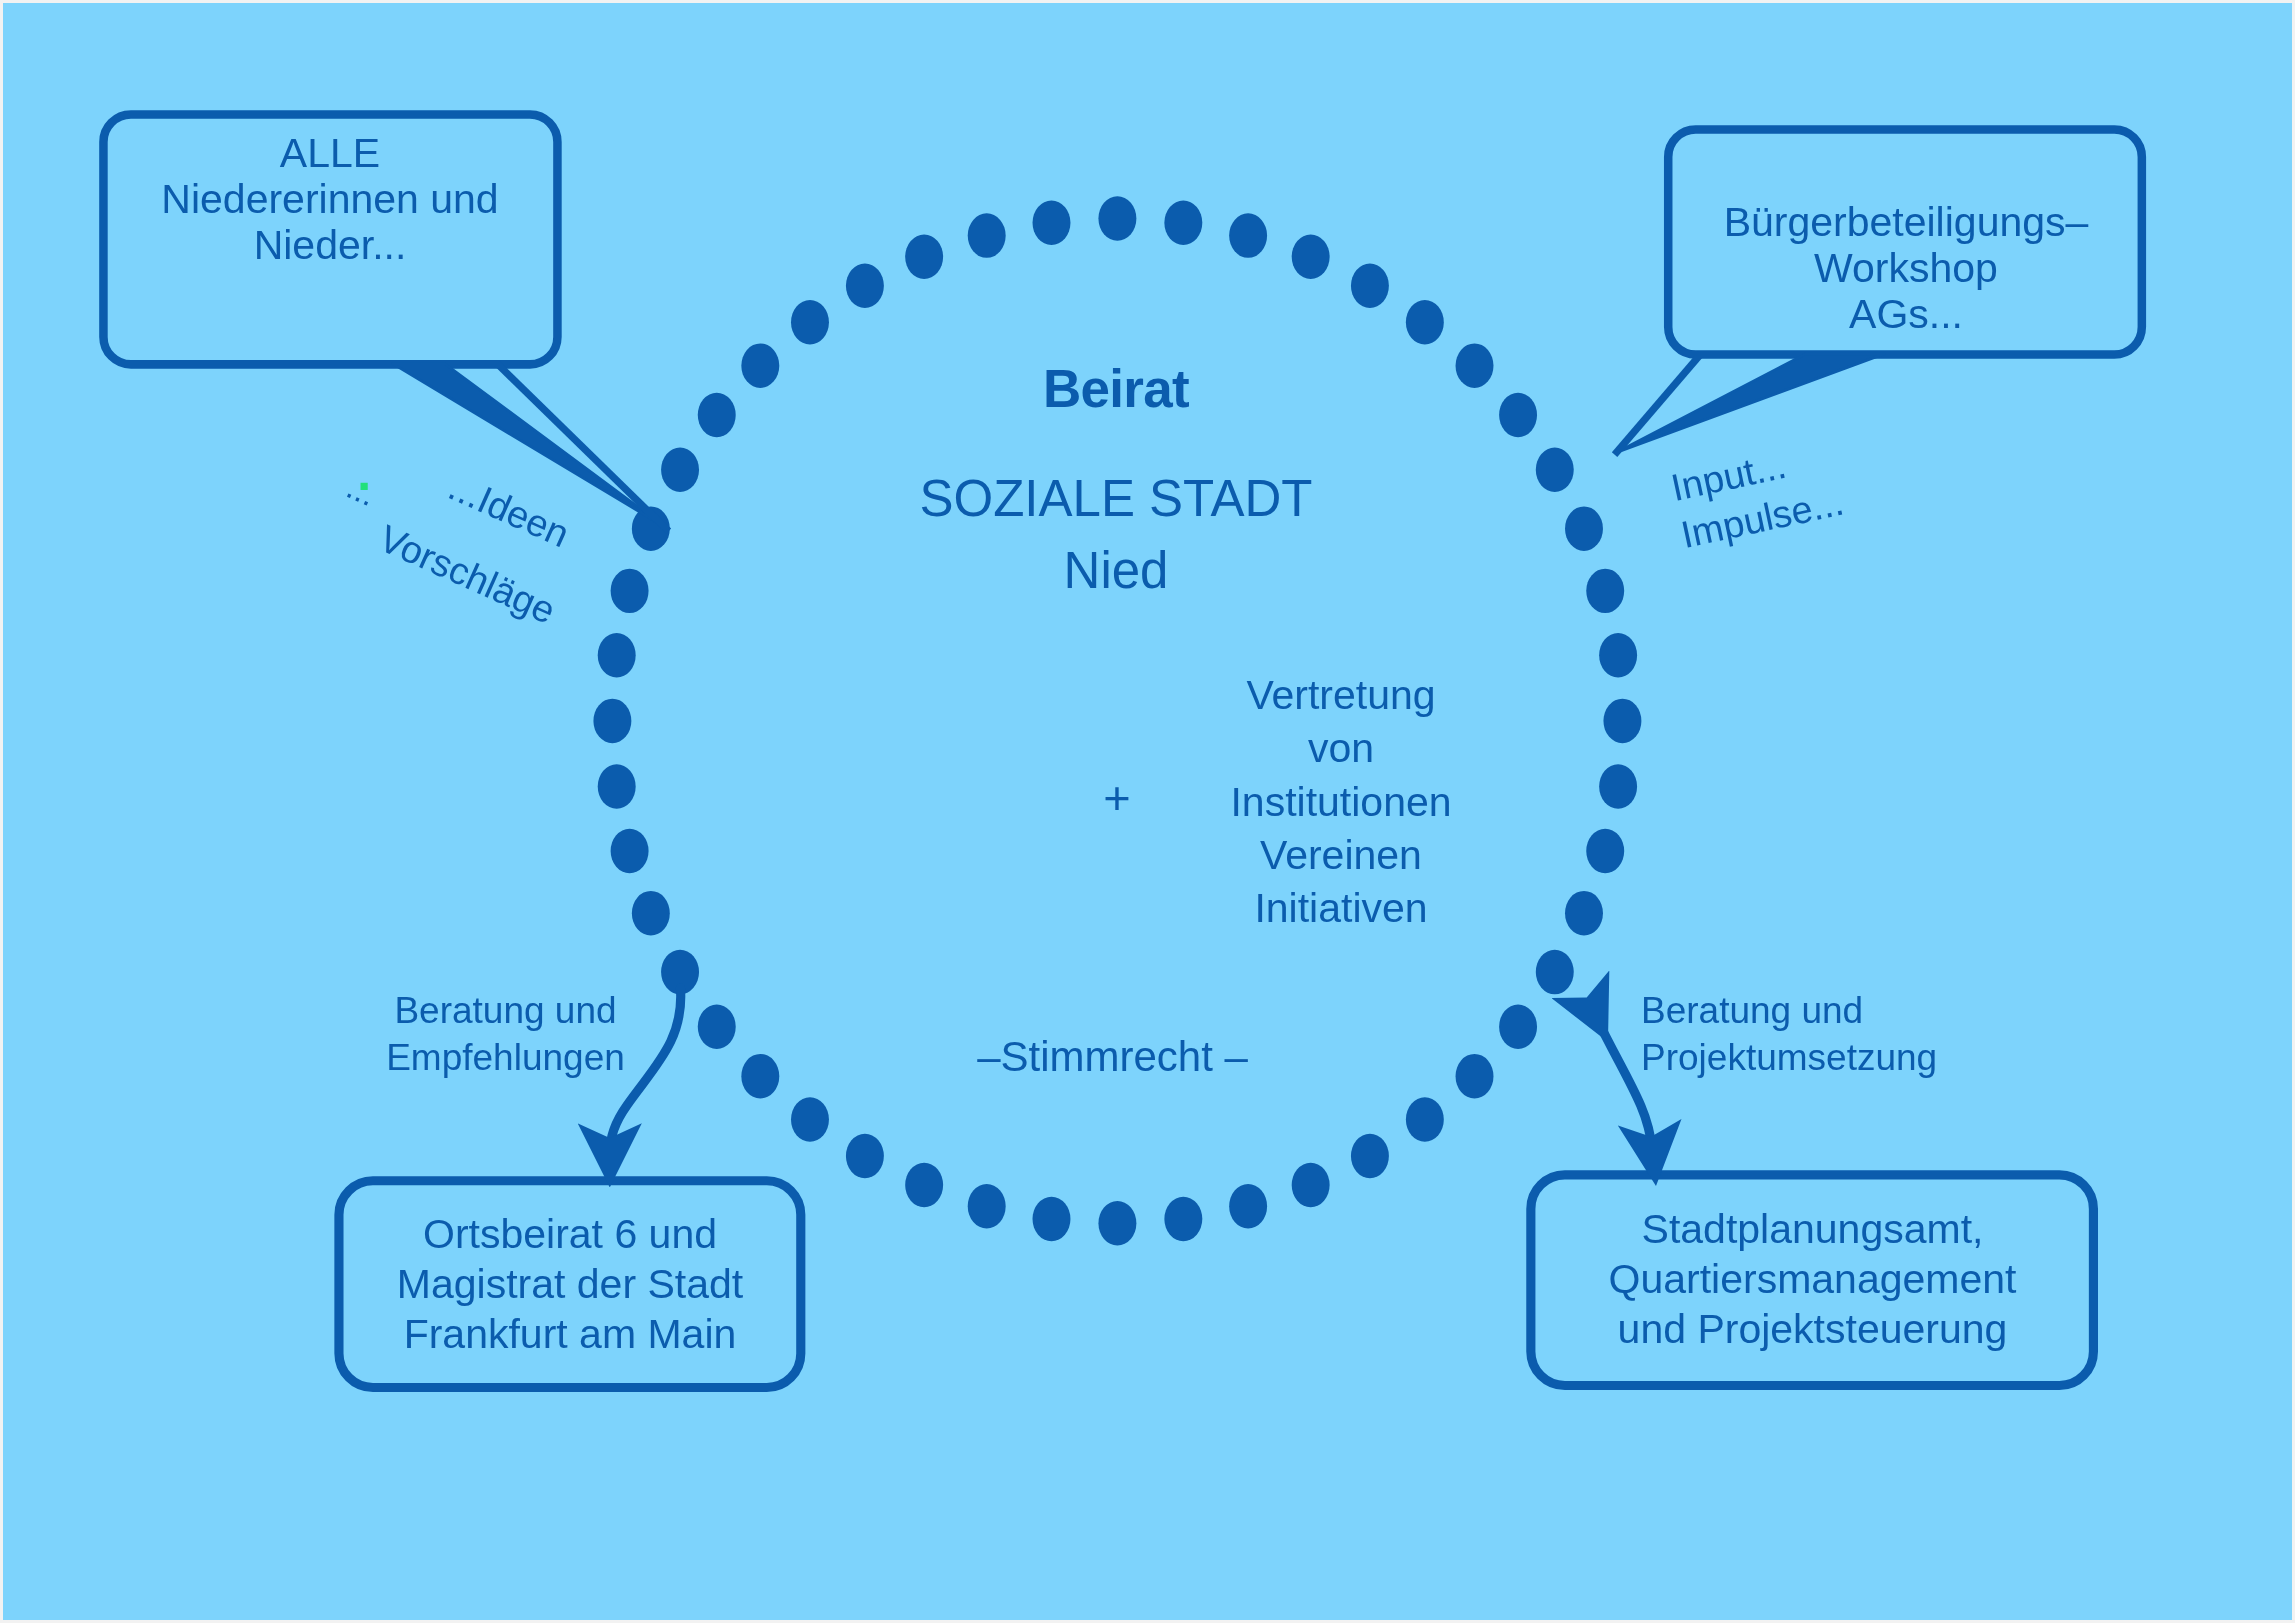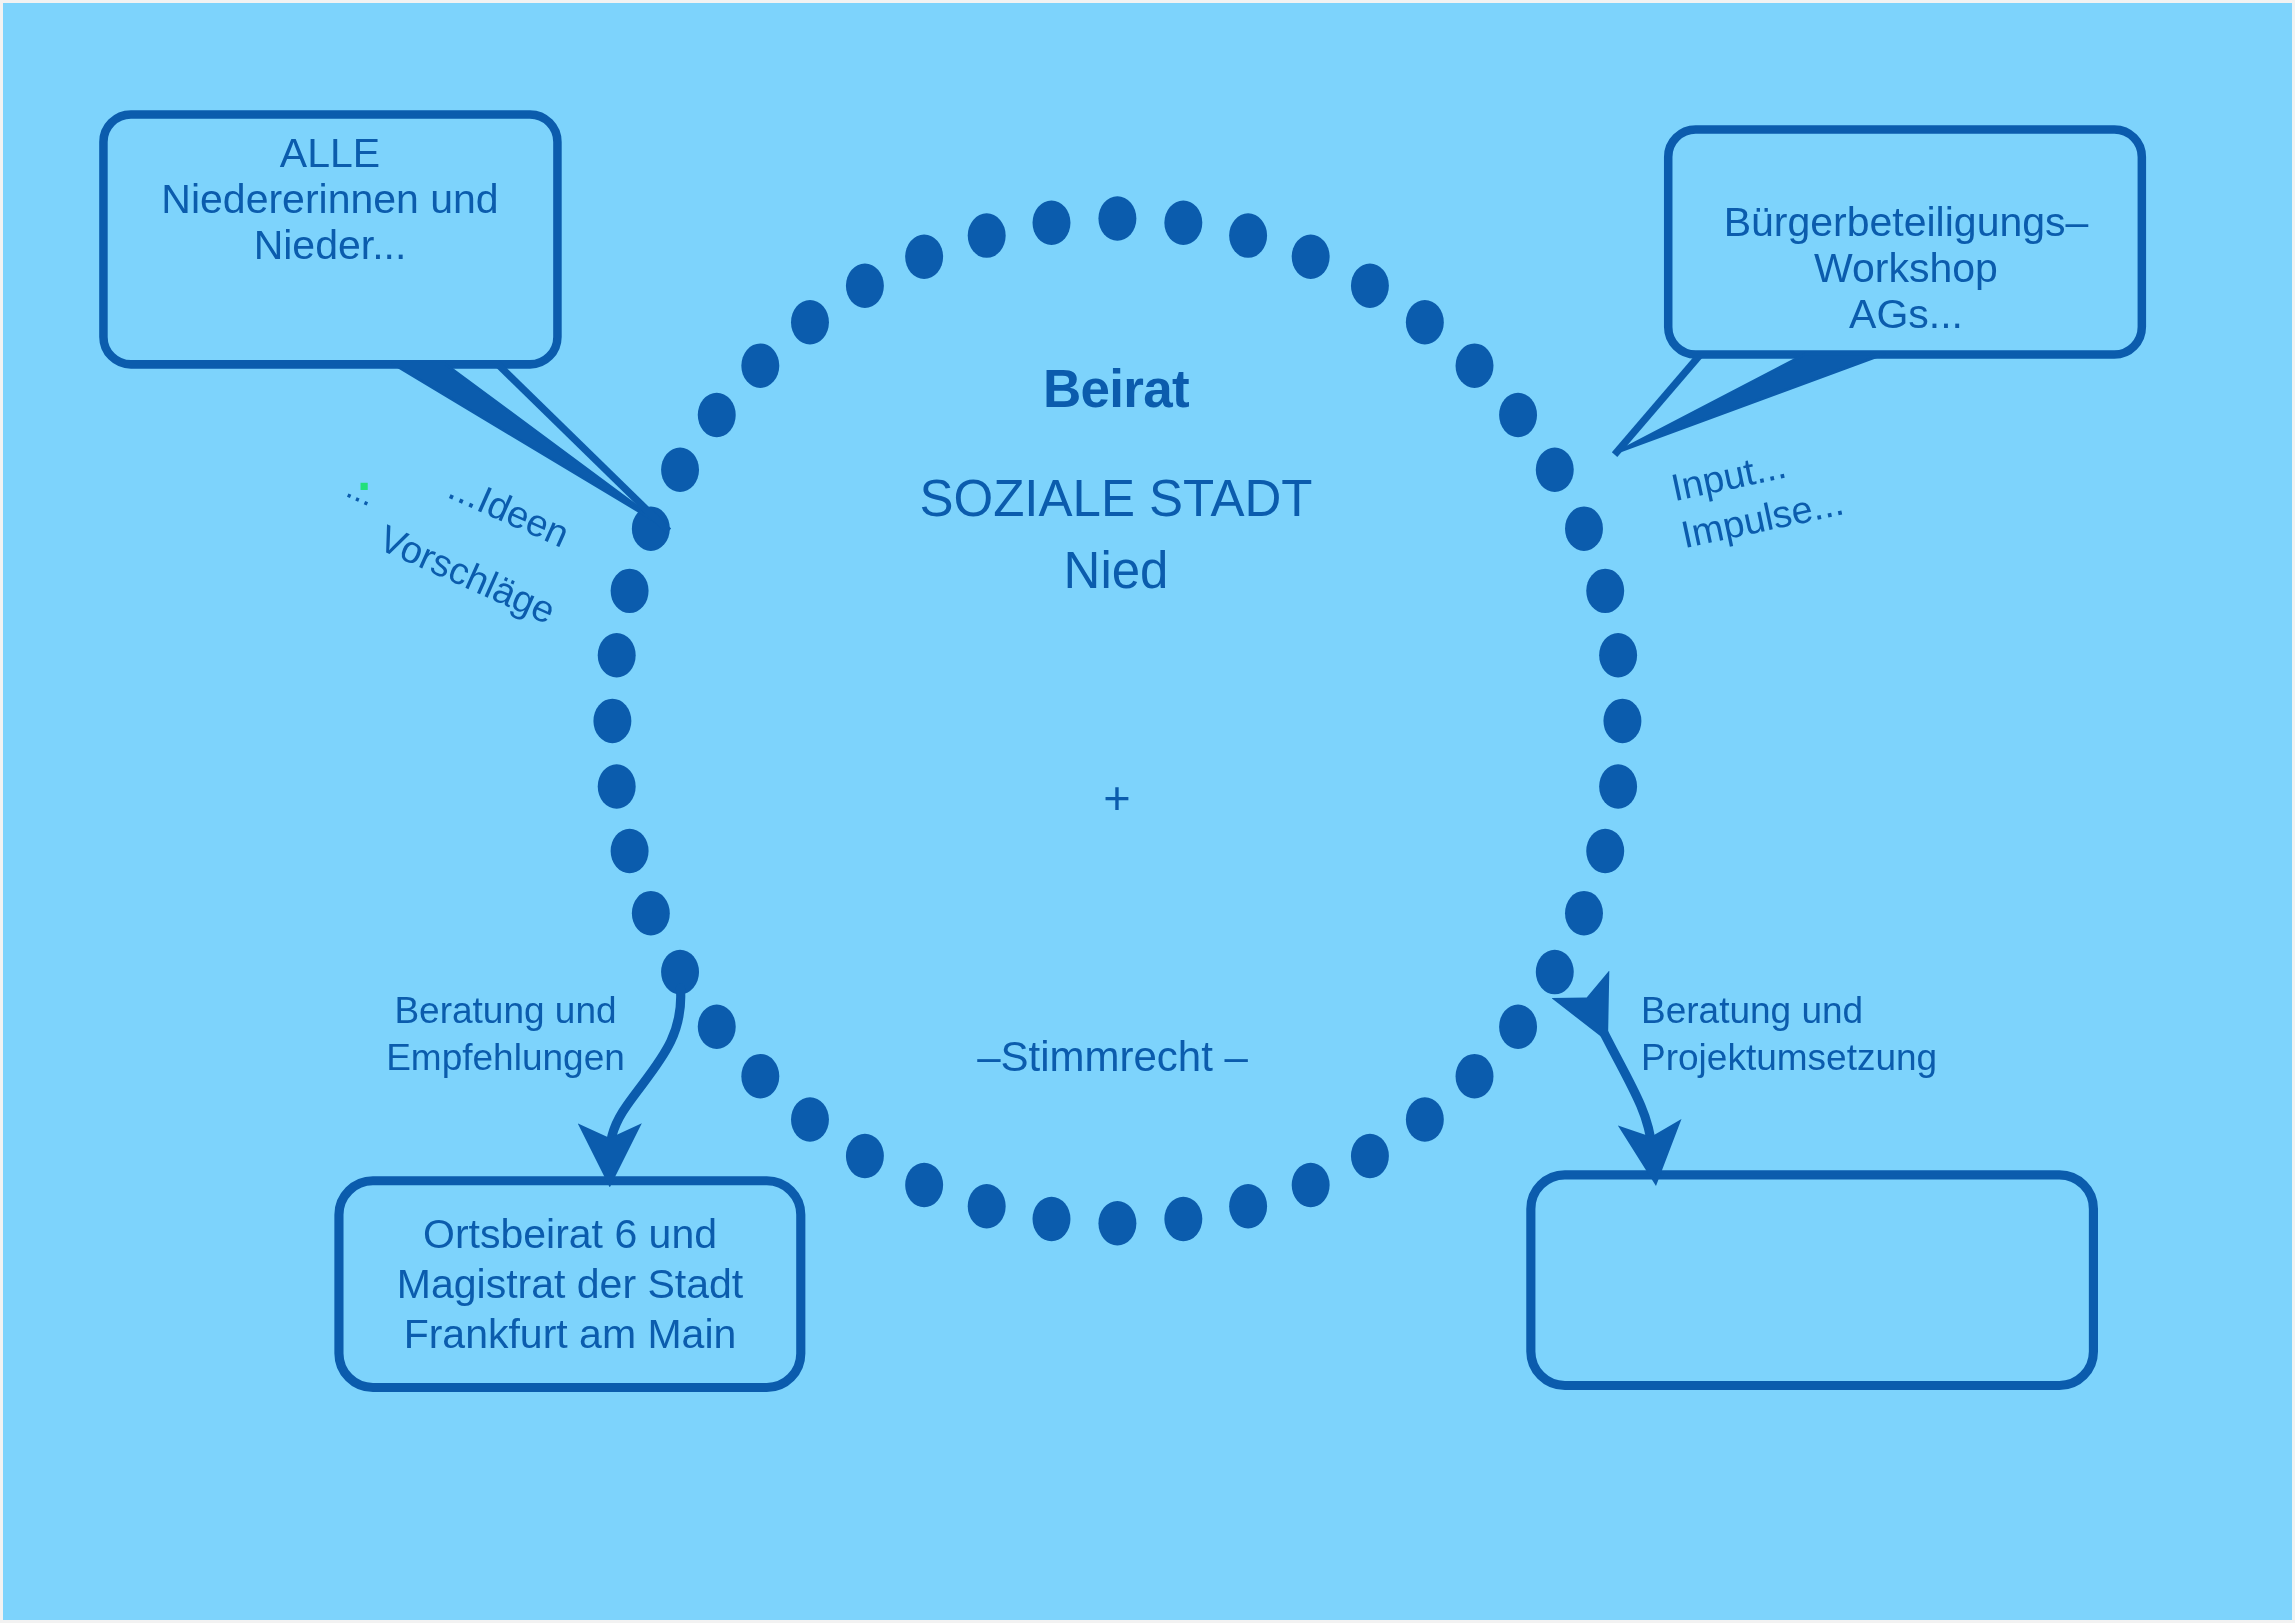--- a/index.html
+++ b/index.html
@@ -141,20 +141,25 @@
 
   <div class="txt" style="left:789px; top:359px; width:654px; font-size:53px; font-weight:bold; letter-spacing:-0.7px;">Beirat</div>
 
   <div class="txt" style="left:789px; top:470px; width:654px; font-size:51px;">SOZIALE STADT</div>
 
   <div class="txt" style="left:789px; top:542px; width:654px; font-size:51px;">Nied</div>
 
 
   <div class="txt" style="left:1071px; top:772px; width:92px; font-size:47px;">+</div>
 
+  <div class="txt" style="left:1158px; top:669px; width:366px; font-size:41px; line-height:1.30;">Vertretung
+von
+Institutionen
+Vereinen
+Initiativen</div>
 
   <div class="txt" style="left:903px; top:1033px; width:419px; font-size:42px;">–Stimmrecht  –</div>
 
   <div class="txt" style="left:434px; top:454px; width:183px; font-size:38px; transform:rotate(24deg); transform-origin:left top;">...Ideen</div>
 
   <div class="txt" style="left:390px; top:517px; width:236px; font-size:38px; transform:rotate(24deg); transform-origin:left top; text-align:left;">Vorschläge</div>
 
   <div class="txt" style="left:356px; top:469px; width:59px; font-size:33px; transform:rotate(24deg); transform-origin:left top; text-align:left;">...</div>
 
   <div class="txt" style="left:1667px; top:466px; width:216px; font-size:38px; line-height:1.26; transform:rotate(-12deg); transform-origin:left top; text-align:left;">Input...
@@ -163,15 +168,18 @@
   <div class="txt" style="left:368px; top:988px; width:275px; font-size:37px; line-height:1.26;">Beratung und
 Empfehlungen</div>
 
   <div class="txt" style="left:1641px; top:988px; width:340px; font-size:37px; line-height:1.26; text-align:left;">Beratung und
 Projektumsetzung</div>
 
   <div class="txt" style="left:339px; top:1209px; width:462px; font-size:41px; line-height:1.22;">Ortsbeirat 6 und
 Magistrat der Stadt
 Frankfurt am Main</div>
 
+  <div class="txt" style="left:1531px; top:1204px; width:563px; font-size:41px; line-height:1.22;">Stadtplanungsamt,
+Quartiersmanagement
+und Projektsteuerung</div>
 
 </div>
 
 
 </body></html>

